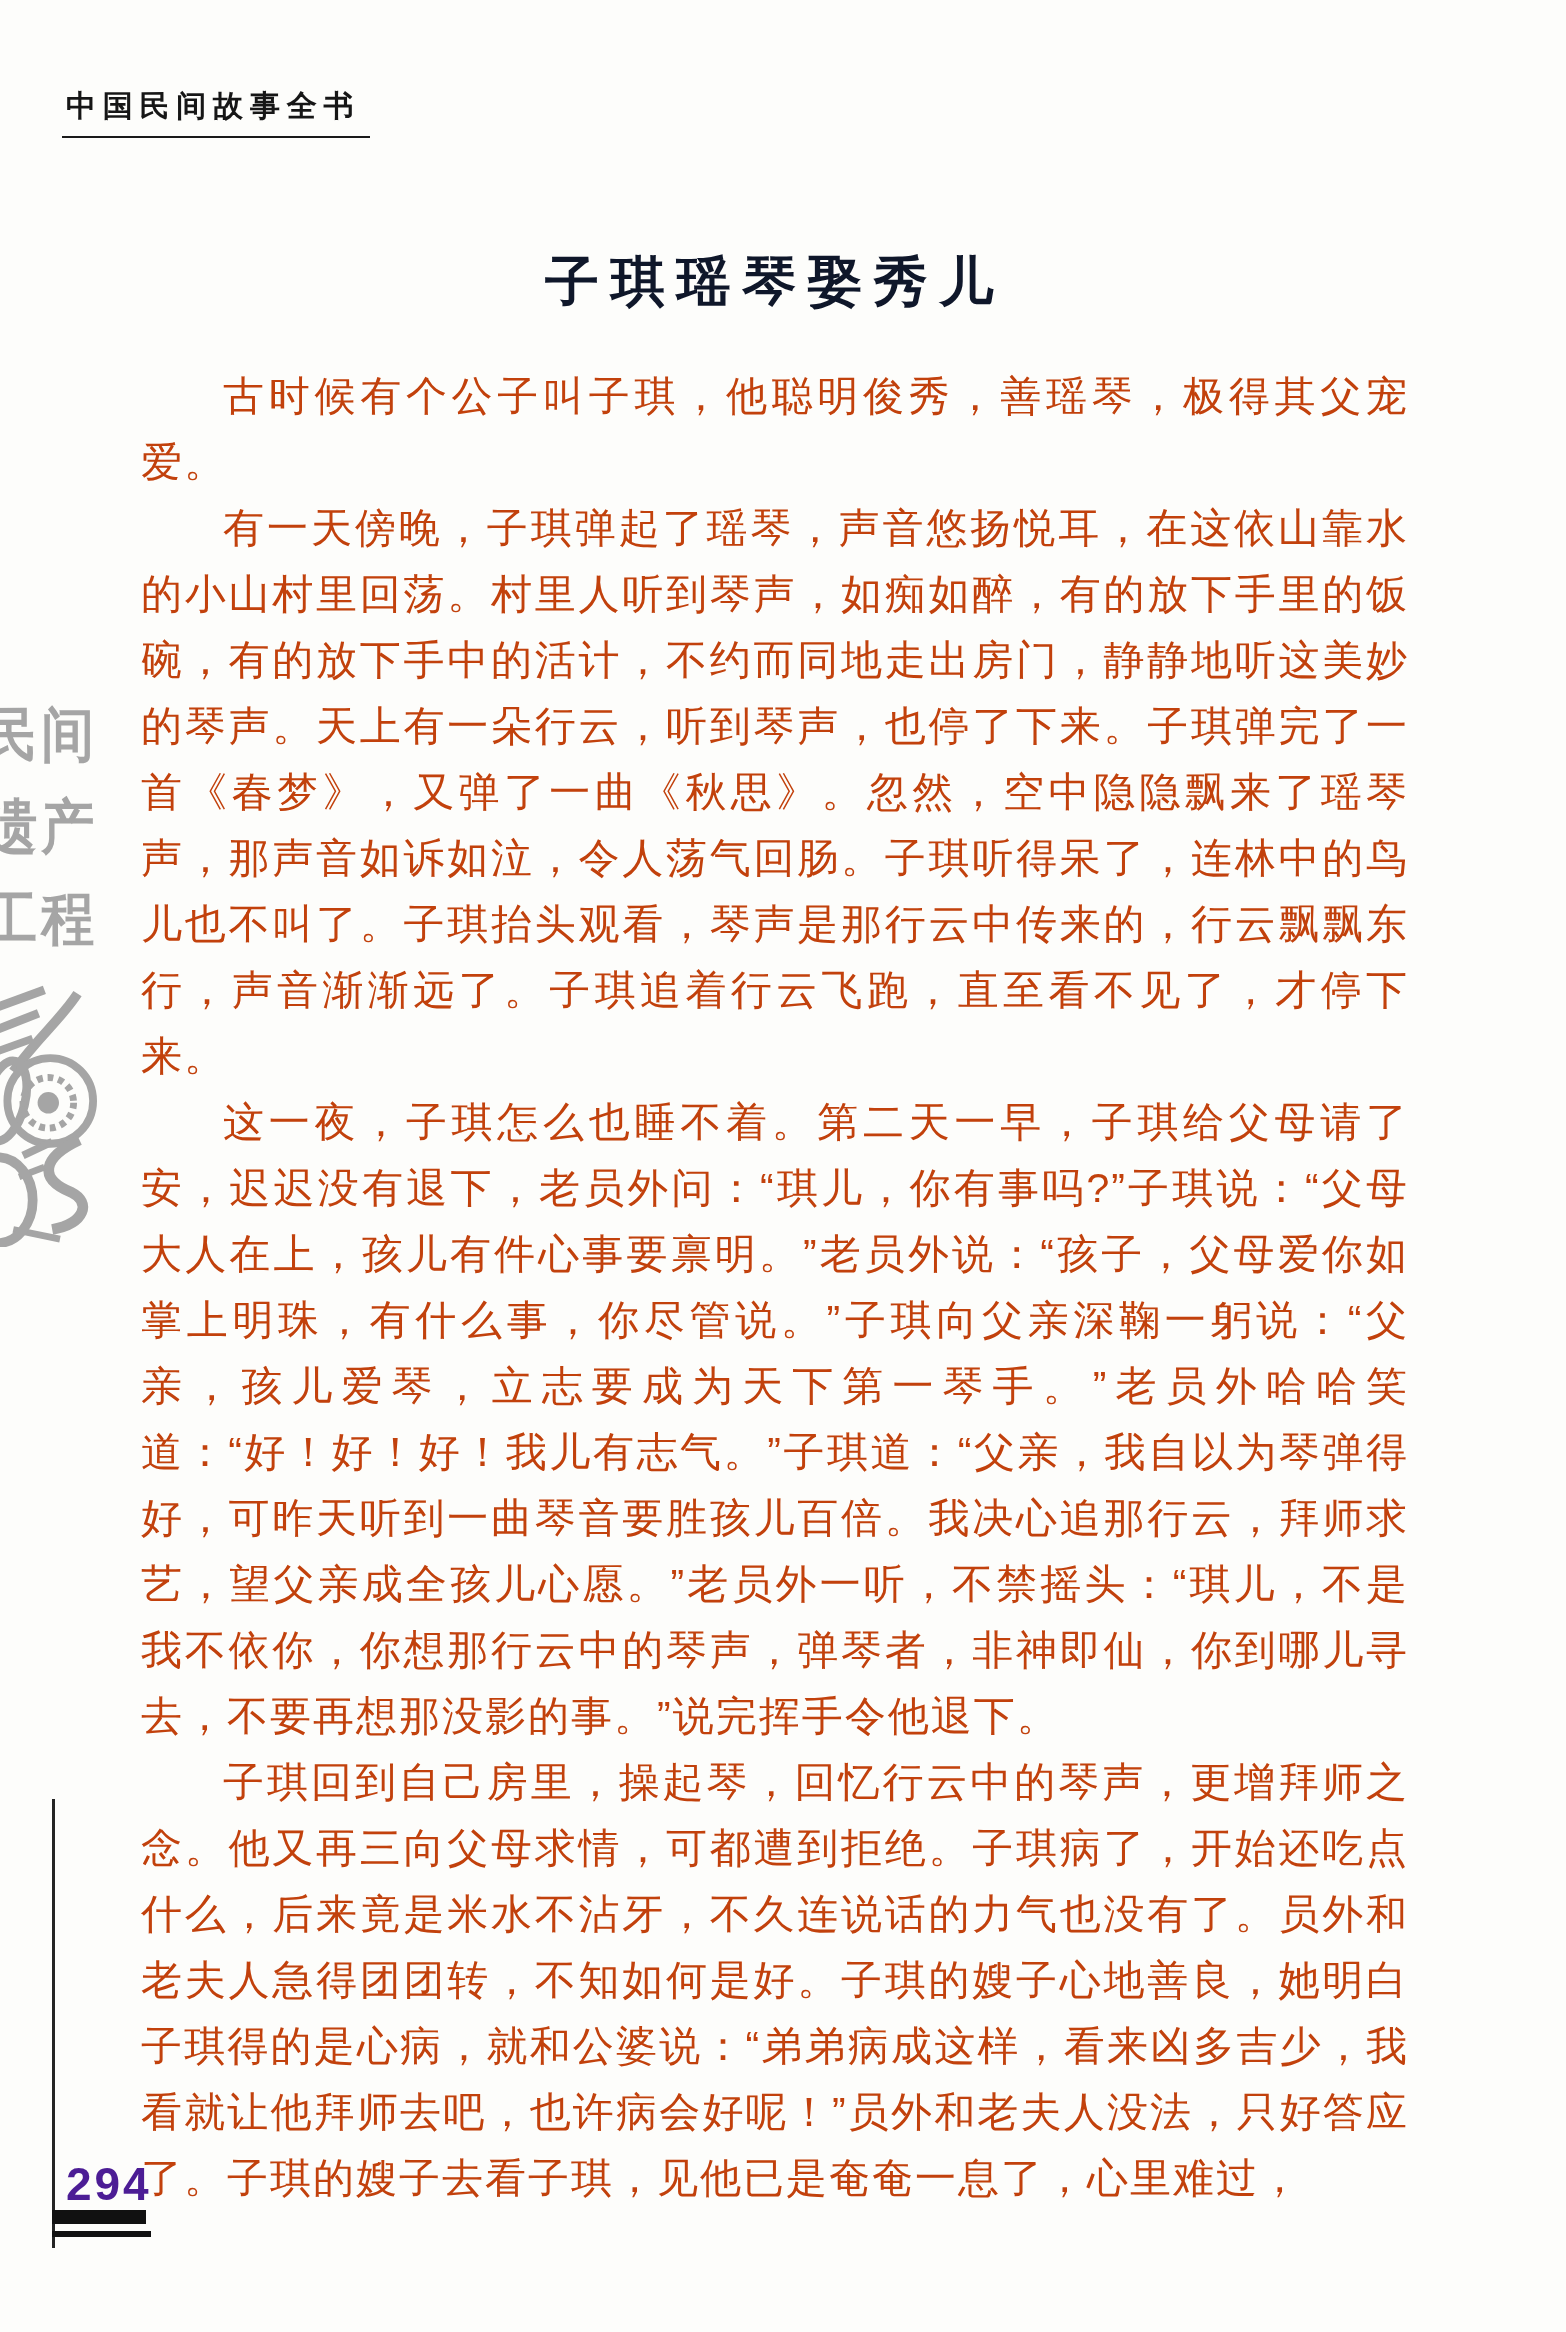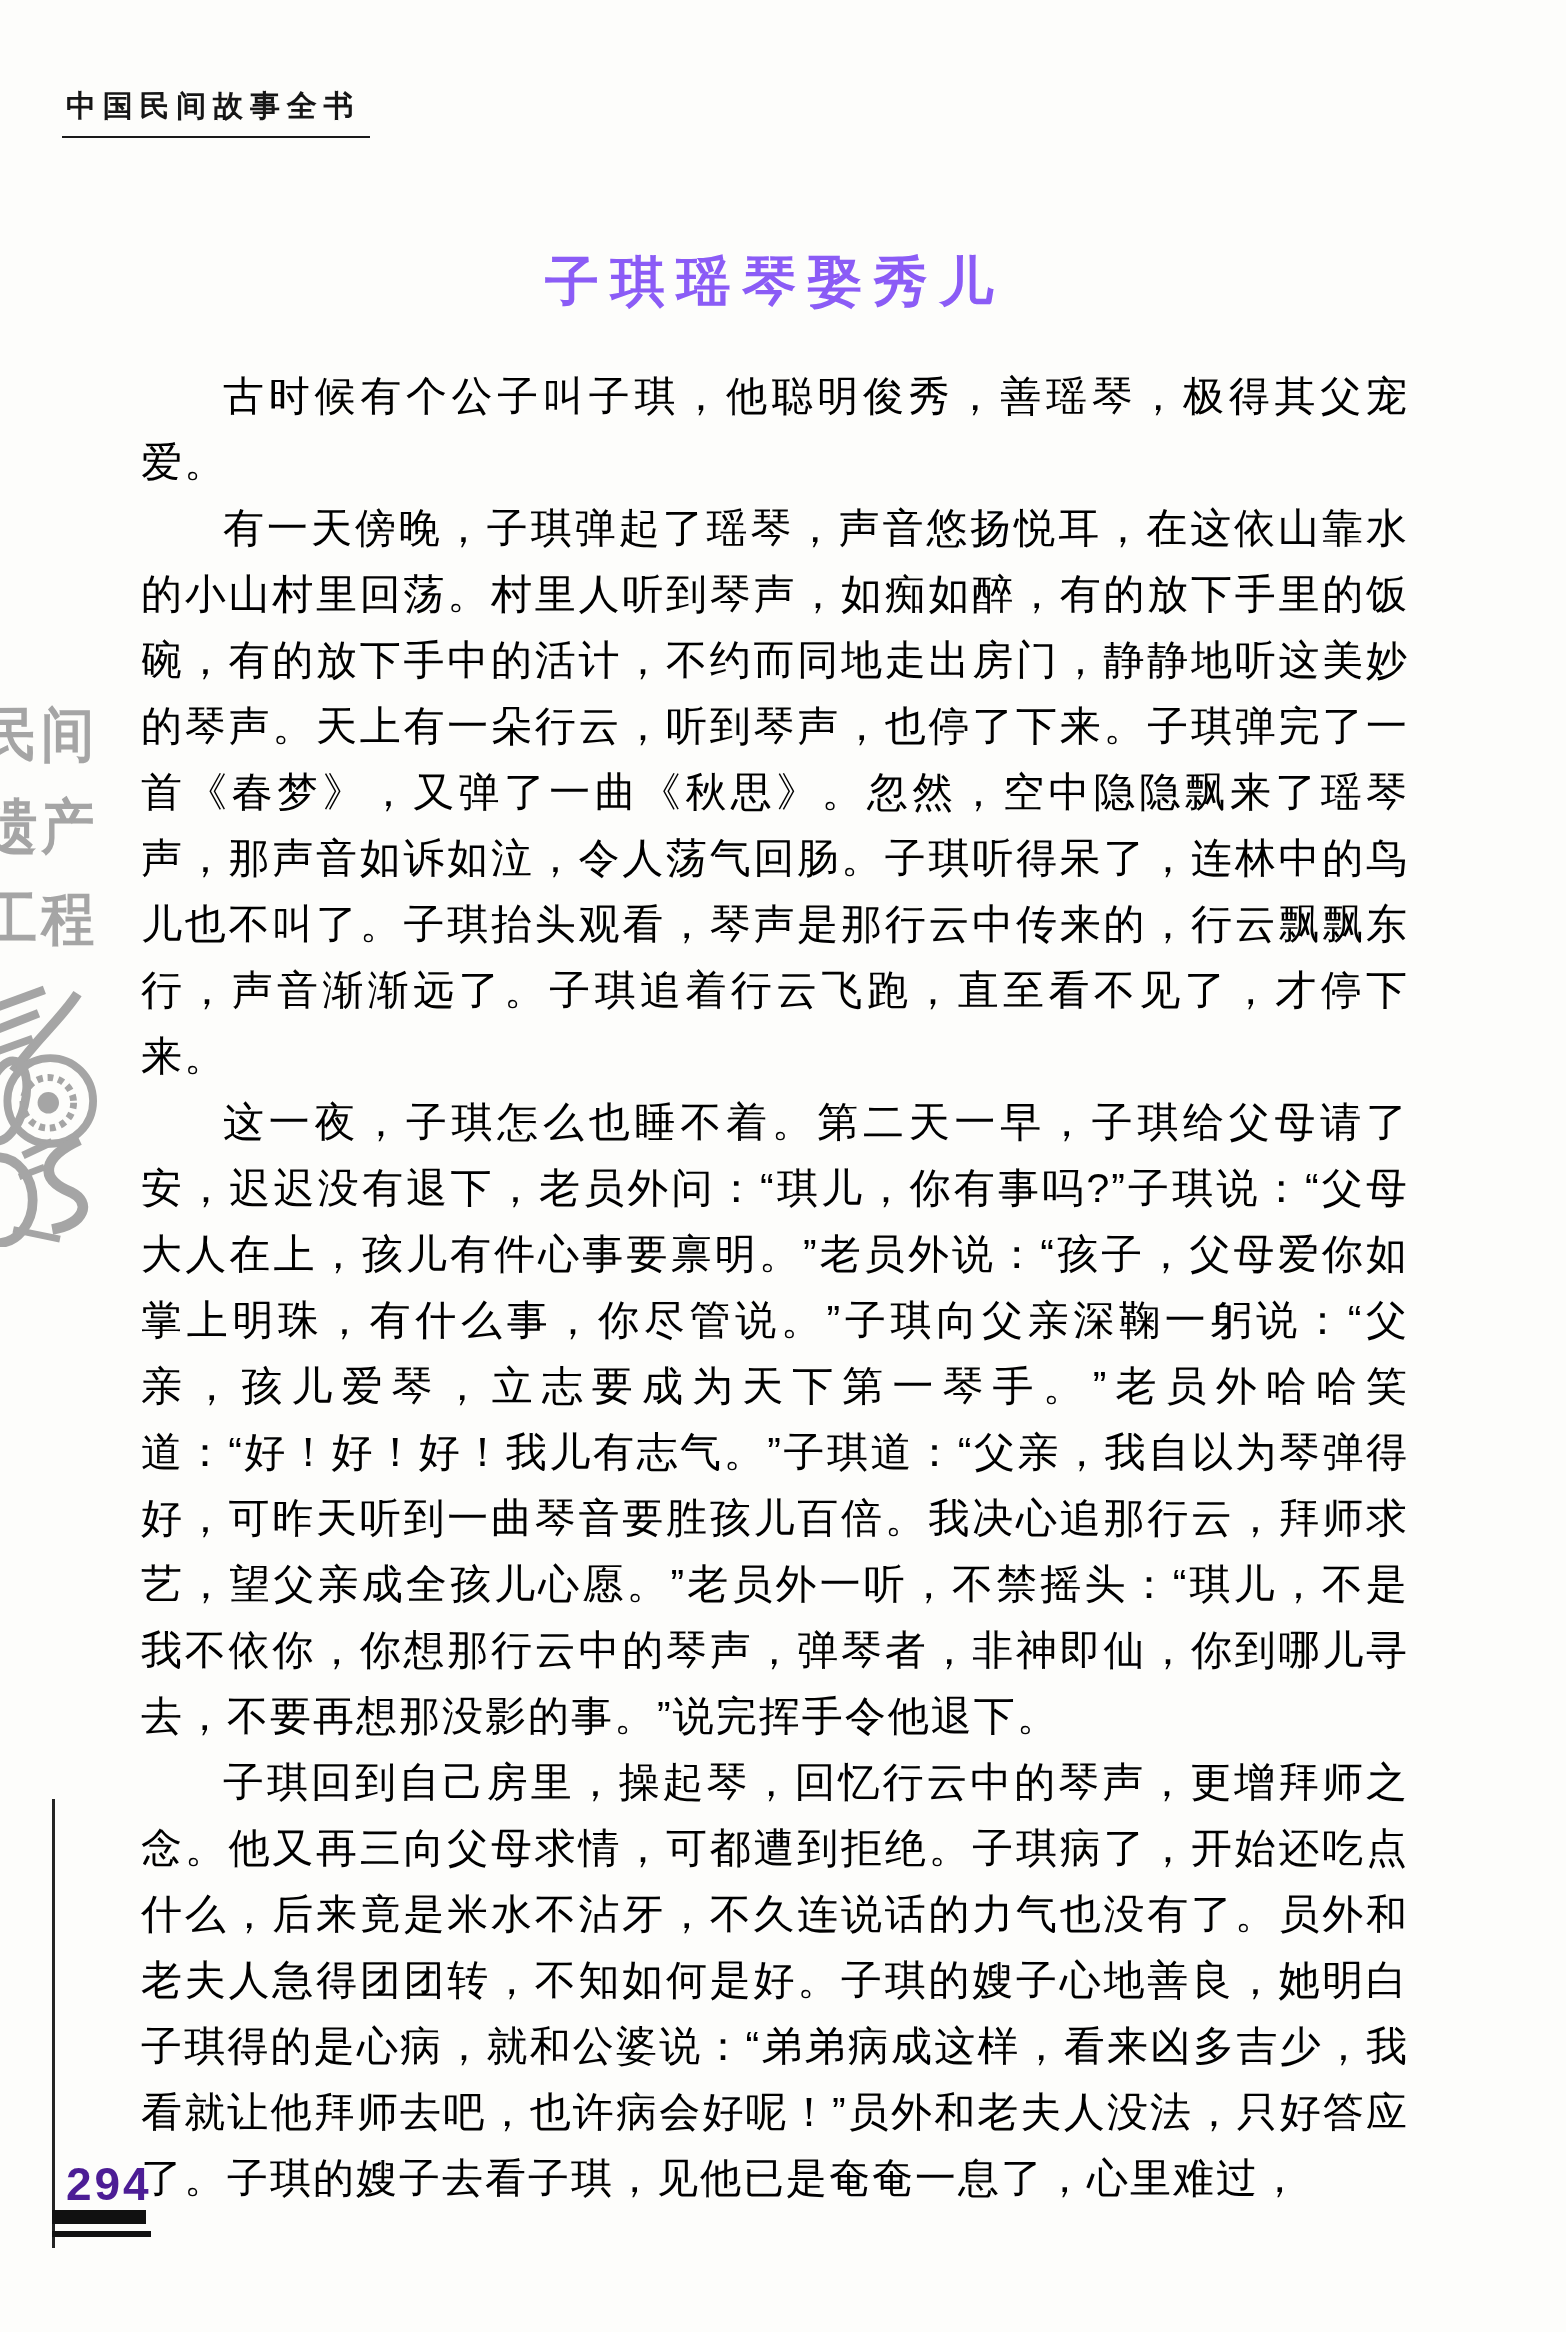--- a/index.html
+++ b/index.html
@@ -18,28 +18,28 @@
     color:#161616;
     padding:0 9.8px 8.8px 3.9px;
     border-bottom:2.9px solid #1a1a1a;
     white-space:nowrap;
   }
   
   .story-title {
     position:absolute; left:141px; top:246px; width:1268px;
     margin:0; text-align:center;
     font-size:54px; font-weight:bold; letter-spacing:11.7px;
-    color:#8b5cf6;
+    color:#0f172a;
   }
   
   .body-text {
     position:absolute; left:141px; top:363px; width:1268px;
     font-size:41px; line-height:66px; letter-spacing:2px;
     text-align:justify; text-justify:inter-character;
-    color:#000000;
+    color:#c2410c;
   }
   .body-text p { margin:0; text-indent:2em; }
   
   .watermark {
     position:absolute; left:-15.6px; top:708px; width:113px;
     color:#8d8d8d; opacity:.78;
   }
   .stamp-row {
     font-size:53px; font-weight:bold; letter-spacing:3.9px;
     line-height:1; margin-bottom:39px;

